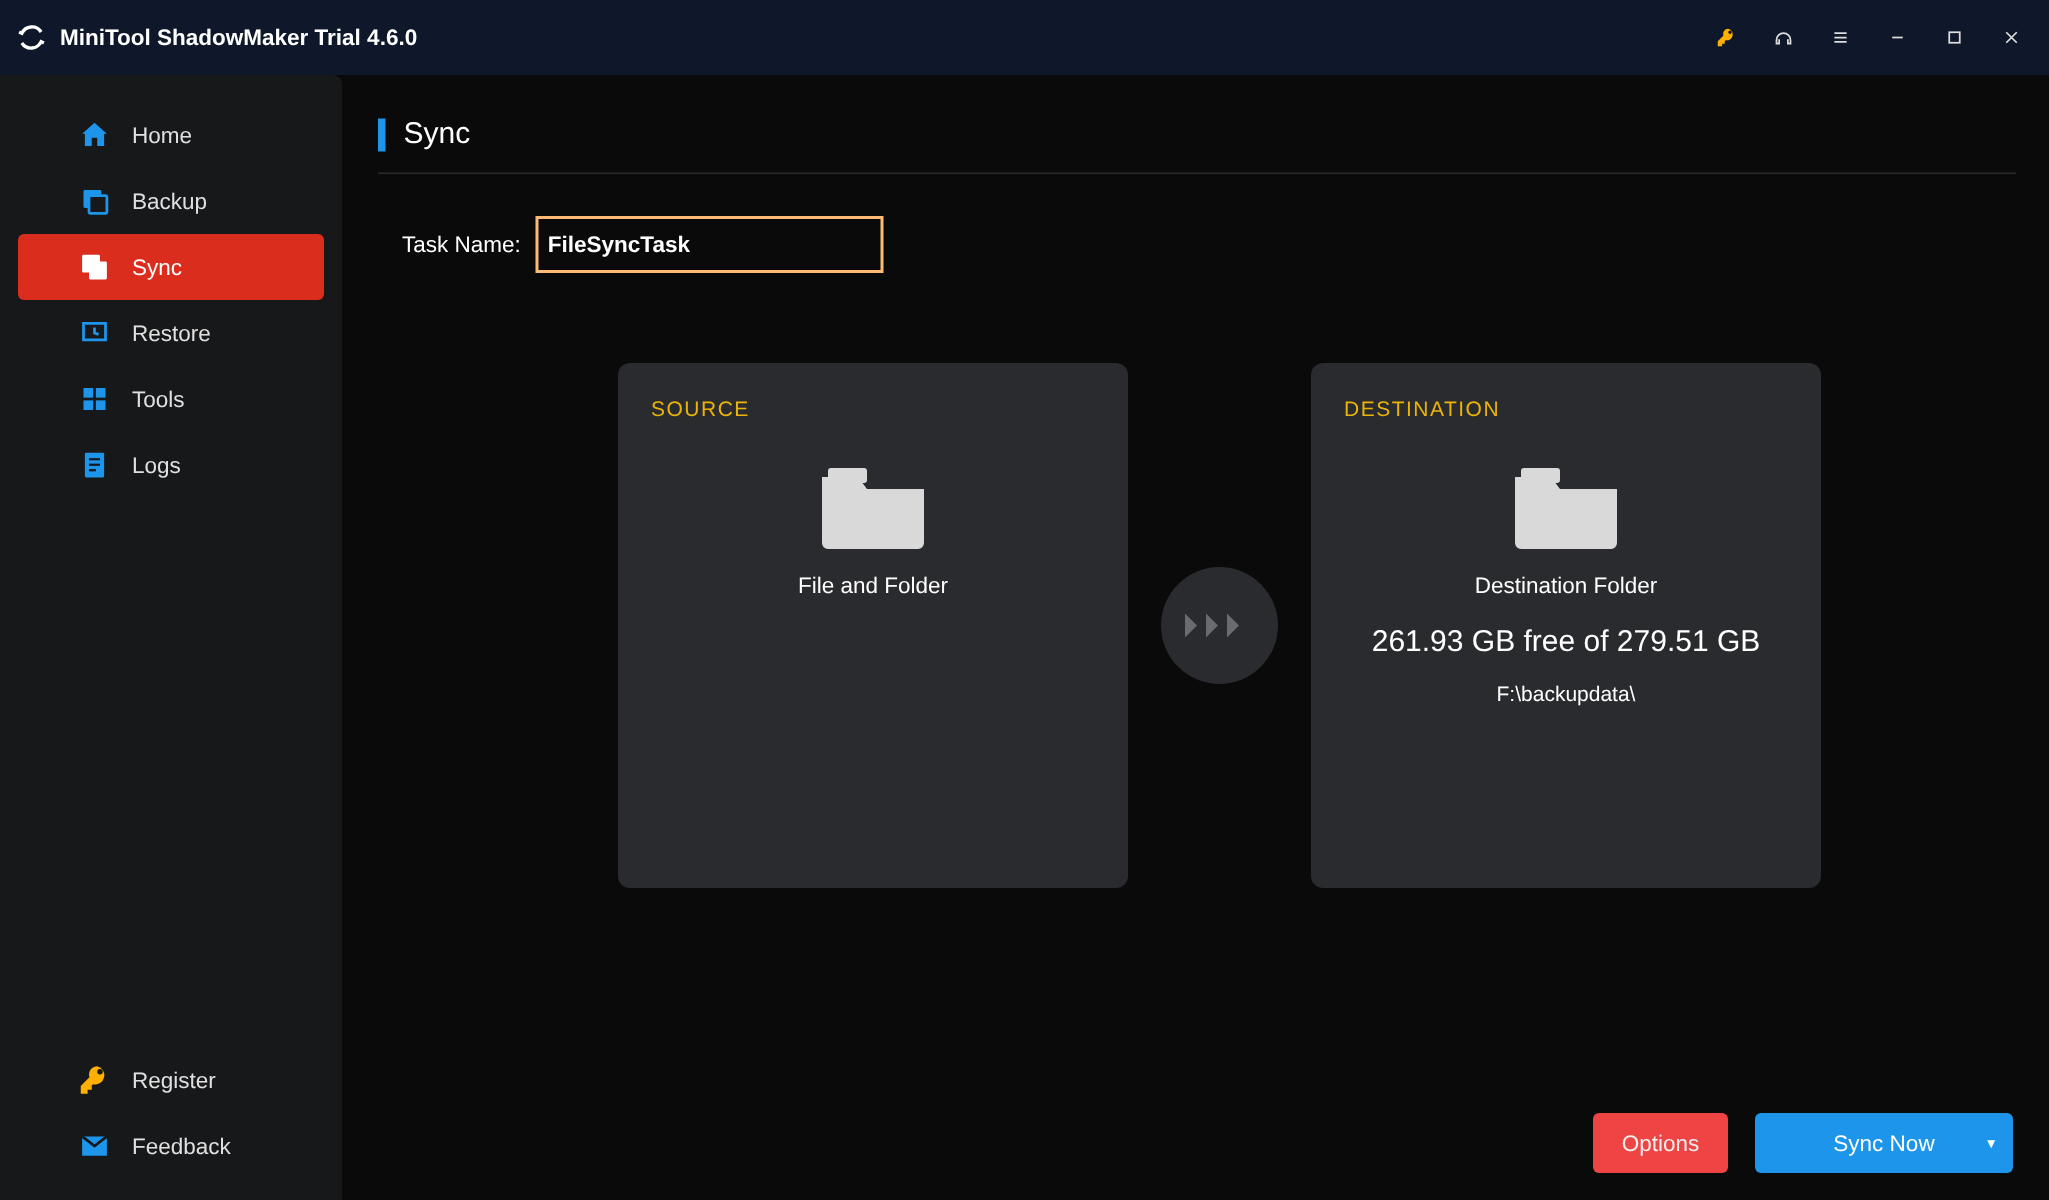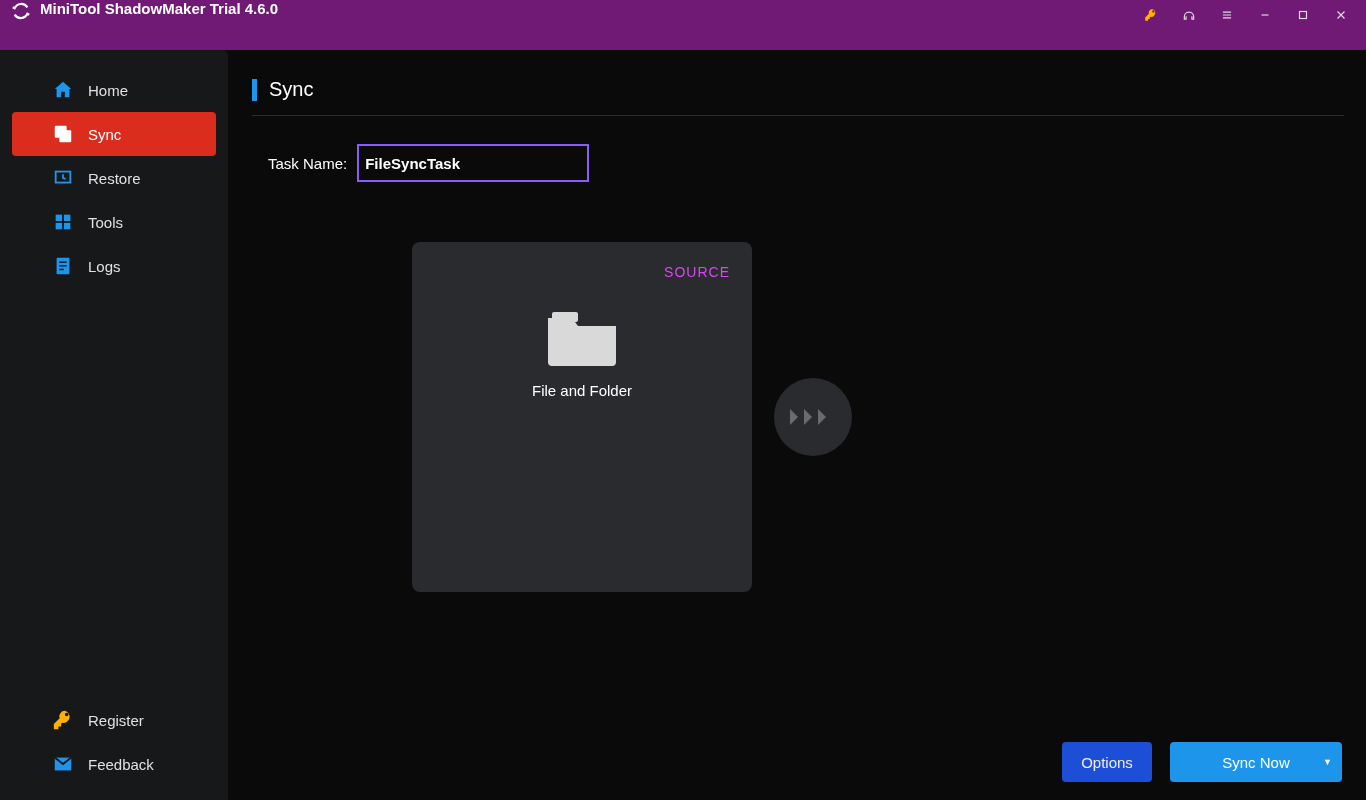--- a/index.html
+++ b/index.html
@@ -1,17 +1,17 @@
 <!DOCTYPE html>
 <html><head>
 <meta charset="utf-8">
 <style>
   * { box-sizing: border-box; margin: 0; padding: 0; }
   html, body { width: 1366px; height: 800px; background: #0a0a0b; font-family: -apple-system, "Segoe UI", Arial, sans-serif; color: #fff; overflow: hidden; }
-  .titlebar { height: 50px; background: #701a75; display: flex; padding: 0 6px 0 10px; }
+  .titlebar { height: 50px; background: #0f172a; display: flex; align-items: center; padding: 0 6px 0 10px; }
   .titlebar .logo { width: 22px; height: 22px; margin-right: 8px; color:#fff; }
   .titlebar .appname { font-size: 15px; font-weight:600; }
   .titlebar .spacer { flex: 1; }
   .titlebar .winbtn { width: 38px; height: 30px; display:inline-flex; align-items:center; justify-content:center; color:#ddd; }
   .titlebar .winbtn svg { width:14px; height:14px; }
   .titlebar .winbtn.key { color:#ffb000; }
   .shell { display:flex; height: 750px; }
   .sidebar { width: 228px; background: #17181a; padding-top: 18px; display:flex; flex-direction:column; border-top-right-radius:6px;}
   .side-item { height: 44px; display:flex; align-items:center; padding-left: 40px; font-size: 15px; color:#e0e0e0; margin: 0 12px; border-radius:4px; }
   .side-item.active { background: #db2d1d; color:#fff; }
@@ -19,33 +19,33 @@
   .side-spacer { flex:1; }
   .sb-blue { color:#1c95eb; }
   .sb-gold { color:#ffb000; }
   .content { flex:1; padding: 28px 22px 18px 24px; display:flex; flex-direction:column; }
   .heading-row { display:flex; align-items:center; padding-bottom:14px; }
   .heading-bar { width:5px; height:22px; background:#1c95eb; margin-right:12px; }
   .heading-text { font-size:20px; }
   .hr { height:1px; background:#2a2b2e; margin-bottom:28px; }
   .taskrow { display:flex; align-items:center; margin-bottom:60px; }
   .tasklabel { font-size:15px; margin-right:10px; margin-left:16px;}
-  .taskinput { width:232px; height:38px; border:2px solid #8b5cf6; background:transparent; color:#fff; padding:0 6px; font-size:15px; font-weight:700; }
+  .taskinput { width:232px; height:38px; border:2px solid #fdba74; background:transparent; color:#fff; padding:0 6px; font-size:15px; font-weight:700; }
   .panels { display:flex; align-items:center; margin-left:160px;}
   .panel { width:340px; height:350px; background:#2a2b2e; border-radius:8px; padding:22px 22px; text-align:center; }
-  .panel-title { text-align:right; font-size:14px; letter-spacing:1px; color:#d946ef; margin-bottom:24px; }
+  .panel-title { text-align:left; font-size:14px; letter-spacing:1px; color:#eab308; margin-bottom:24px; }
   .folder-icon { margin: 0 auto 16px; width:76px; height:62px; }
   .panel-line { font-size:15px; margin-bottom:18px; }
   .panel-line.big { font-size:20px; margin-bottom:14px; margin-top:4px;}
   .panel-line.path { font-size:14px; }
   .arrow-circle { width:78px; height:78px; border-radius:50%; background:#2a2b2e; display:flex; align-items:center; justify-content:center; margin:0 22px; color:#6a6b6e;}
   .content-spacer { flex:1; }
   .footer { display:flex; justify-content:flex-end; align-items:center; gap:18px; padding-right:2px;}
   .btn { height:40px; border-radius:4px; font-size:15px; display:inline-flex; align-items:center; justify-content:center; cursor:pointer; }
-  .btn.options { width:90px; background:#1d4ed8; color:#eee; }
+  .btn.options { width:90px; background:#ef4444; color:#eee; }
   .btn.primary { width:172px; background:#1c95eb; color:#fff; position:relative;}
   .btn.primary .drop { position:absolute; right:10px; font-size:9px; }
 </style>
 </head>
 <body>
 
 <div class="titlebar">
   <span class="logo">
     <svg viewBox="0 0 24 24" fill="none" stroke="currentColor" stroke-width="2.4">
         <path d="M19 8 A8 8 0 0 0 5 9 l-2 -1 M5 16 a8 8 0 0 0 14 -1 l2 1"></path>
@@ -87,20 +87,29 @@
 
 <div class="shell">
   <div class="sidebar">
     <div class="side-item">
       <span class="mi sb-blue">
           <svg viewBox="0 0 24 24" fill="currentColor">
             <path d="M12 3l9 8h-2v9h-5v-6h-4v6H5v-9H3z"></path>
           </svg>
         </span>
       <span>Home</span>
+    </div>
+    <div class="side-item">
+      <span class="mi sb-blue">
+          <svg viewBox="0 0 24 24" fill="currentColor">
+            <rect x="4" y="4" width="13" height="13" rx="1"></rect>
+            <rect x="8" y="8" width="13" height="13" rx="1" fill="#17181a" stroke="currentColor" stroke-width="2"></rect>
+          </svg>
+        </span>
+      <span>Backup</span>
     </div>
     <div class="side-item active">
       <span class="mi">
           <svg viewBox="0 0 24 24" fill="#fff">
             <rect x="3" y="3" width="13" height="13" rx="1"></rect>
             <rect x="8" y="8" width="13" height="13" rx="1"></rect>
           </svg>
         </span>
       <span>Sync</span>
     </div>
@@ -180,20 +189,32 @@
       </div>
 
       <div class="arrow-circle">
         <svg width="50" height="24" viewBox="0 0 50 24" fill="currentColor">
             <path d="M2 4l8 8-8 8z"></path>
             <path d="M16 4l8 8-8 8z"></path>
             <path d="M30 4l8 8-8 8z"></path>
           </svg>
       </div>
 
+      <div class="panel">
+        <div class="panel-title">DESTINATION</div>
+        <div class="folder-icon">
+          <svg viewBox="0 0 76 62" fill="#d9d9d9">
+              <path d="M4 14h24l6 8h38v36a4 4 0 0 1-4 4H8a4 4 0 0 1-4-4z"></path>
+              <rect x="8" y="8" width="26" height="10" rx="2"></rect>
+            </svg>
+        </div>
+        <div class="panel-line">Destination Folder</div>
+        <div class="panel-line big">261.93 GB free of 279.51 GB</div>
+        <div class="panel-line path">F:\backupdata\</div>
+      </div>
     </div>
 
     <div class="content-spacer"></div>
 
     <div class="footer">
       <div class="btn options">Options</div>
       <div class="btn primary">
         <span>Sync Now</span>
         <span class="drop">▼</span>
       </div>

